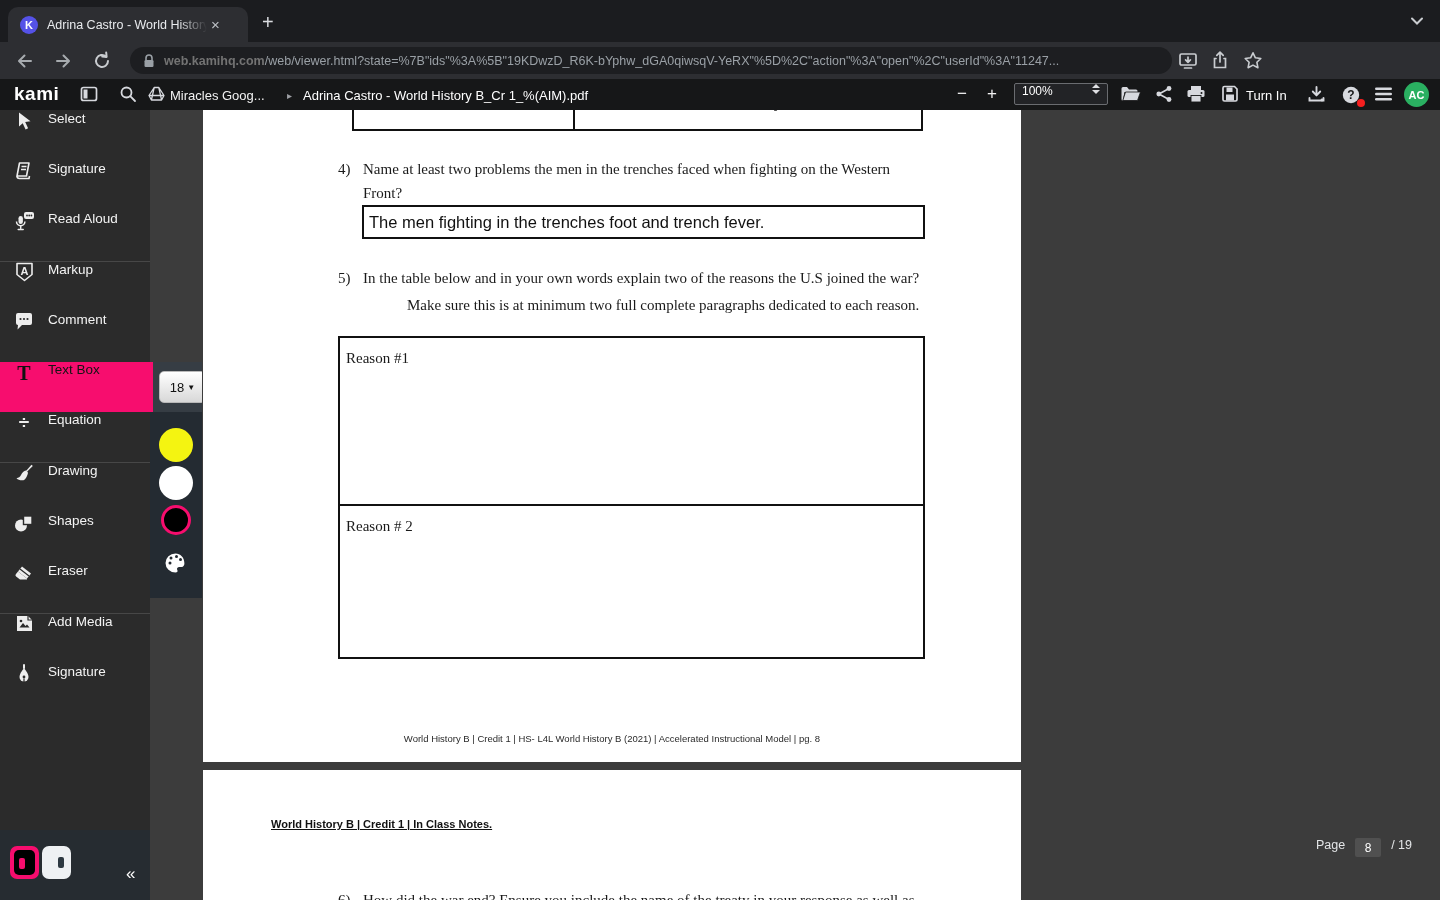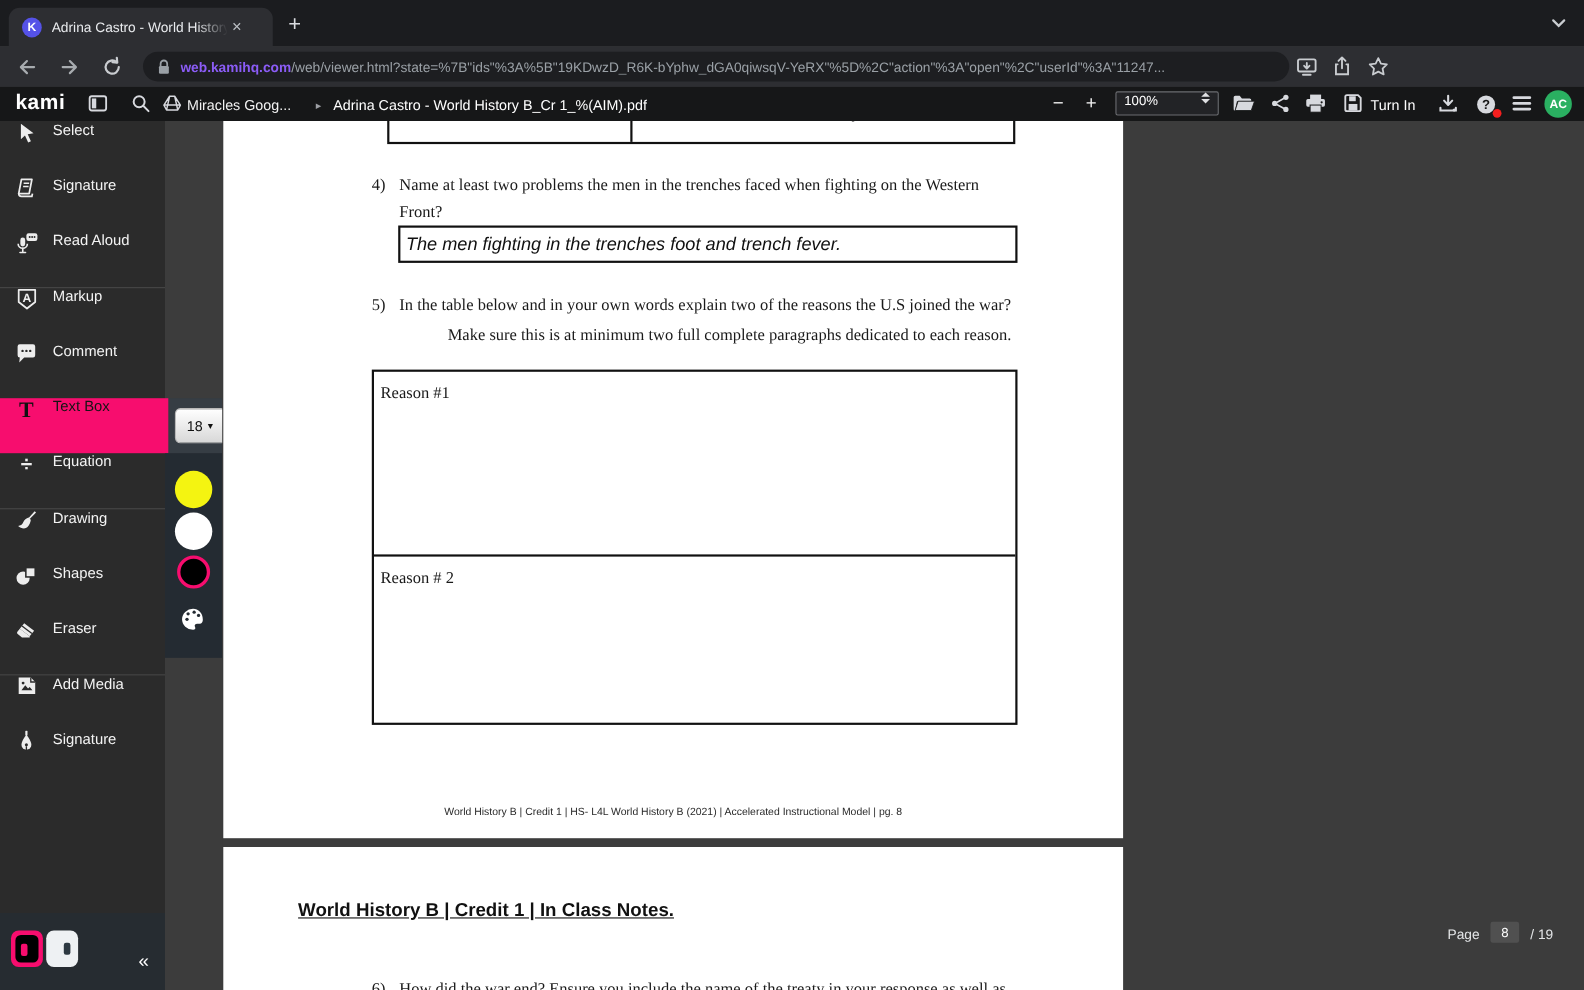--- a/index.html
+++ b/index.html
@@ -17,21 +17,21 @@
                -webkit-mask-image:linear-gradient(90deg,#000 82%,transparent); mask-image:linear-gradient(90deg,#000 82%,transparent); }
   #tab-close { color:#bdc1c6; font-size:15px; margin-left:4px; cursor:default; line-height:1; }
   #new-tab { position:absolute; left:262px; top:12px; color:#dadce0; font-size:20px; font-weight:300; line-height:1; }
   #tabstrip-chevron { position:absolute; right:16px; top:16px; }
 
   #navbar { position:absolute; left:0; top:42px; width:1440px; height:37px; background:#2d2e32; }
   .nav-ic { position:absolute; top:8px; }
   #omnibox { position:absolute; left:130px; top:5px; width:1042px; height:27px; border-radius:14px;
              background:#1d1e21; display:flex; align-items:center; padding:0 12px; }
   #url { font-size:12.5px; white-space:nowrap; overflow:hidden; margin-left:8px; }
-  #url b { color:#8b5cf6; font-weight:bold; }
+  #url b { color:#737373; font-weight:bold; }
   #url span { color:#9aa0a6; }
   #side-panel-ic { position:absolute; left:1282px; top:50px; width:21px; height:19px; background:#f1f3f4; border-radius:3px; }
   #side-panel-ic::after { content:""; position:absolute; left:3px; top:4px; width:7px; height:11px; background:#1d1e21; border-radius:1px; }
   #chrome-avatar { position:absolute; left:1314px; top:48px; width:24px; height:24px; border-radius:50%;
                    background:#f4641e; color:#fff; font-size:12px; display:flex; align-items:center; justify-content:center; }
   #update-btn { position:absolute; left:1350px; top:48px; width:76px; height:24px; border:1px solid #e2837a;
                 border-radius:13px; color:#f08d82; font-size:12.5px; display:flex; align-items:center; justify-content:center; gap:5px; }
 
   
   #kamibar { position:absolute; left:0; top:79px; width:1440px; height:31px; background:#161718; color:#e9e9ee; }
@@ -90,30 +90,30 @@
   .serif { font-family:"Liberation Serif", serif; font-size:15px; line-height:24px; white-space:nowrap; }
 
   #part-table { position:absolute; left:149px; top:-3px; width:571px; height:24px; border:2px solid #111; }
   #part-table .vdiv { position:absolute; left:219px; top:0; width:2px; height:100%; background:#111; }
   #part-frag { position:absolute; left:420px; top:-14px; font-family:"Liberation Serif", serif; font-size:15px; }
 
   .qnum { position:absolute; left:135px; }
   .qtext { position:absolute; left:160px; }
   #answer-box { position:absolute; left:159px; top:95px; width:563px; height:34px; border:2px solid #111;
                 display:flex; align-items:center; padding-left:5px; }
-  #answer-box span { font-size:16.5px; color:#111; white-space:nowrap;font-style:italic; }
+  #answer-box span { font-size:16.5px; color:#111; white-space:nowrap; }
   #reason-table { position:absolute; left:135px; top:226px; width:587px; height:323px; border:2px solid #111; }
   #reason-row1 { height:168px; border-bottom:2px solid #111; padding:8px 0 0 6px; }
   #reason-row2 { padding:8px 0 0 6px; }
   #p1-footer { position:absolute; left:0; top:623px; width:100%; text-align:center; font-size:9.5px; color:#2a2a2a; }
 
-  #p2-heading { position:absolute; left:68px; top:48px; font-size:17px; font-weight:bold; color:#111;
+  #p2-heading { position:absolute; left:68px; top:48px; font-size:11px; font-weight:bold; color:#111;
                 text-decoration:underline; white-space:nowrap; }
 
-  #pager { position:absolute; right:28px; top:728px; display:flex; align-items:flex-end; gap:10px;
+  #pager { position:absolute; right:28px; top:728px; display:flex; align-items:flex-start; gap:10px;
            color:#e3e5e7; font-size:12.5px; }
   #pager-box { min-width:26px; height:19px; background:#505050; border-radius:2px; color:#fff;
                display:flex; align-items:center; justify-content:center; font-size:12px; padding:0 4px; }
 
   svg { display:block; }
 </style>
 </head>
 <body>
 
 <div id="tabstrip">

